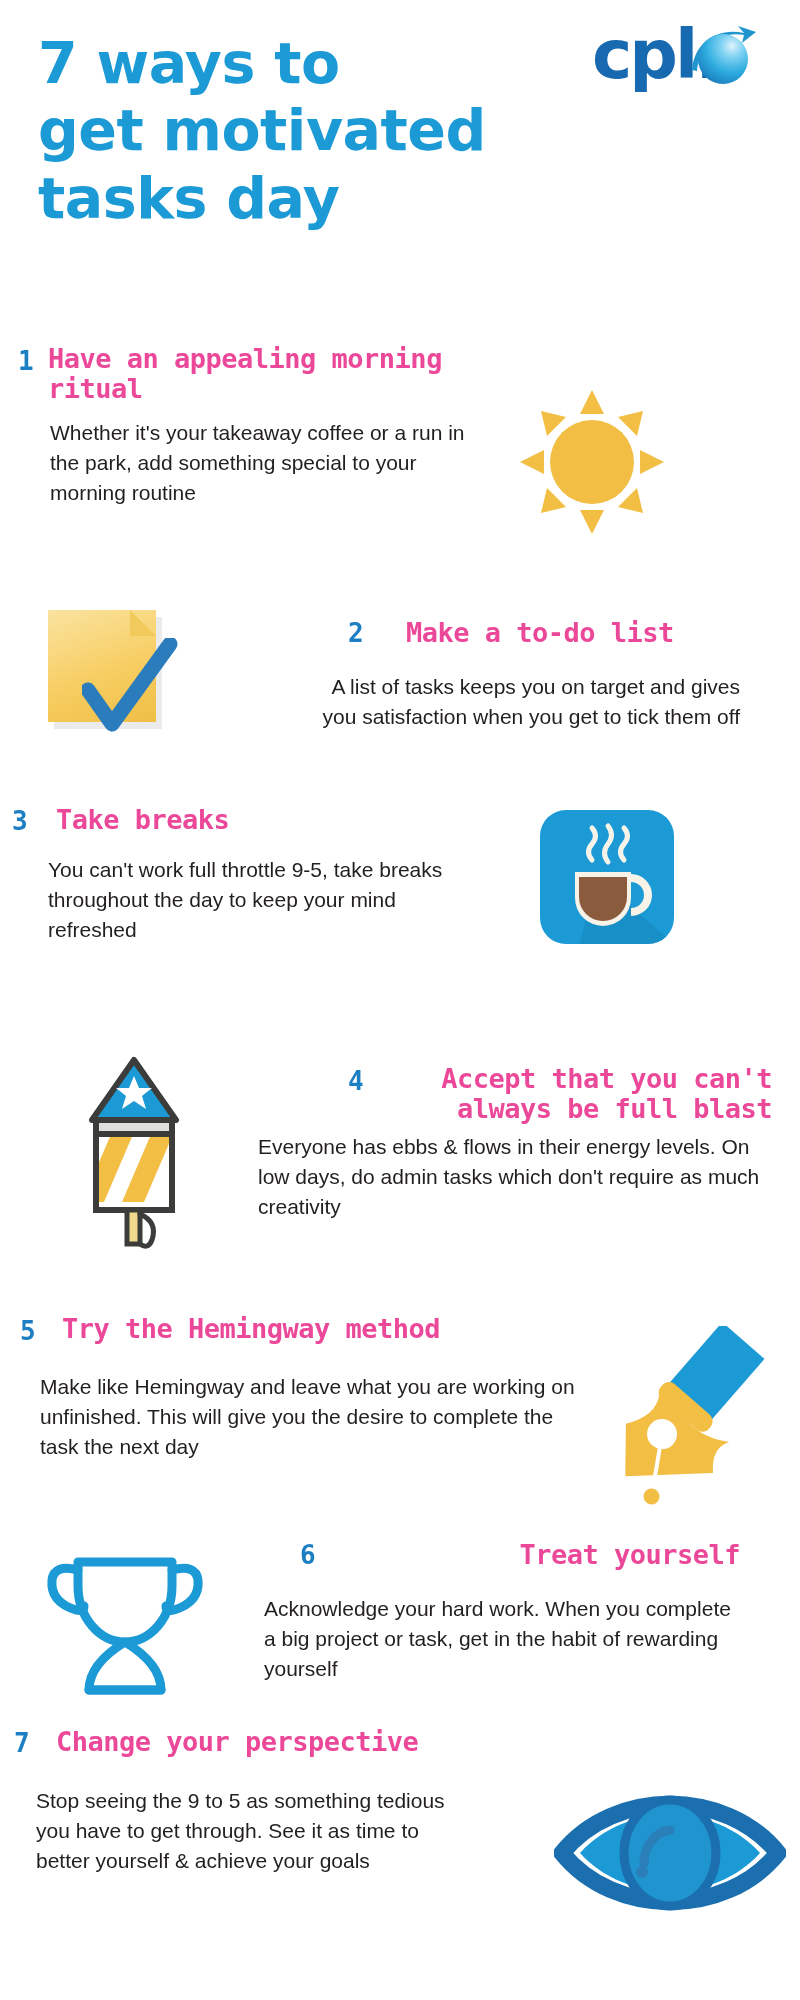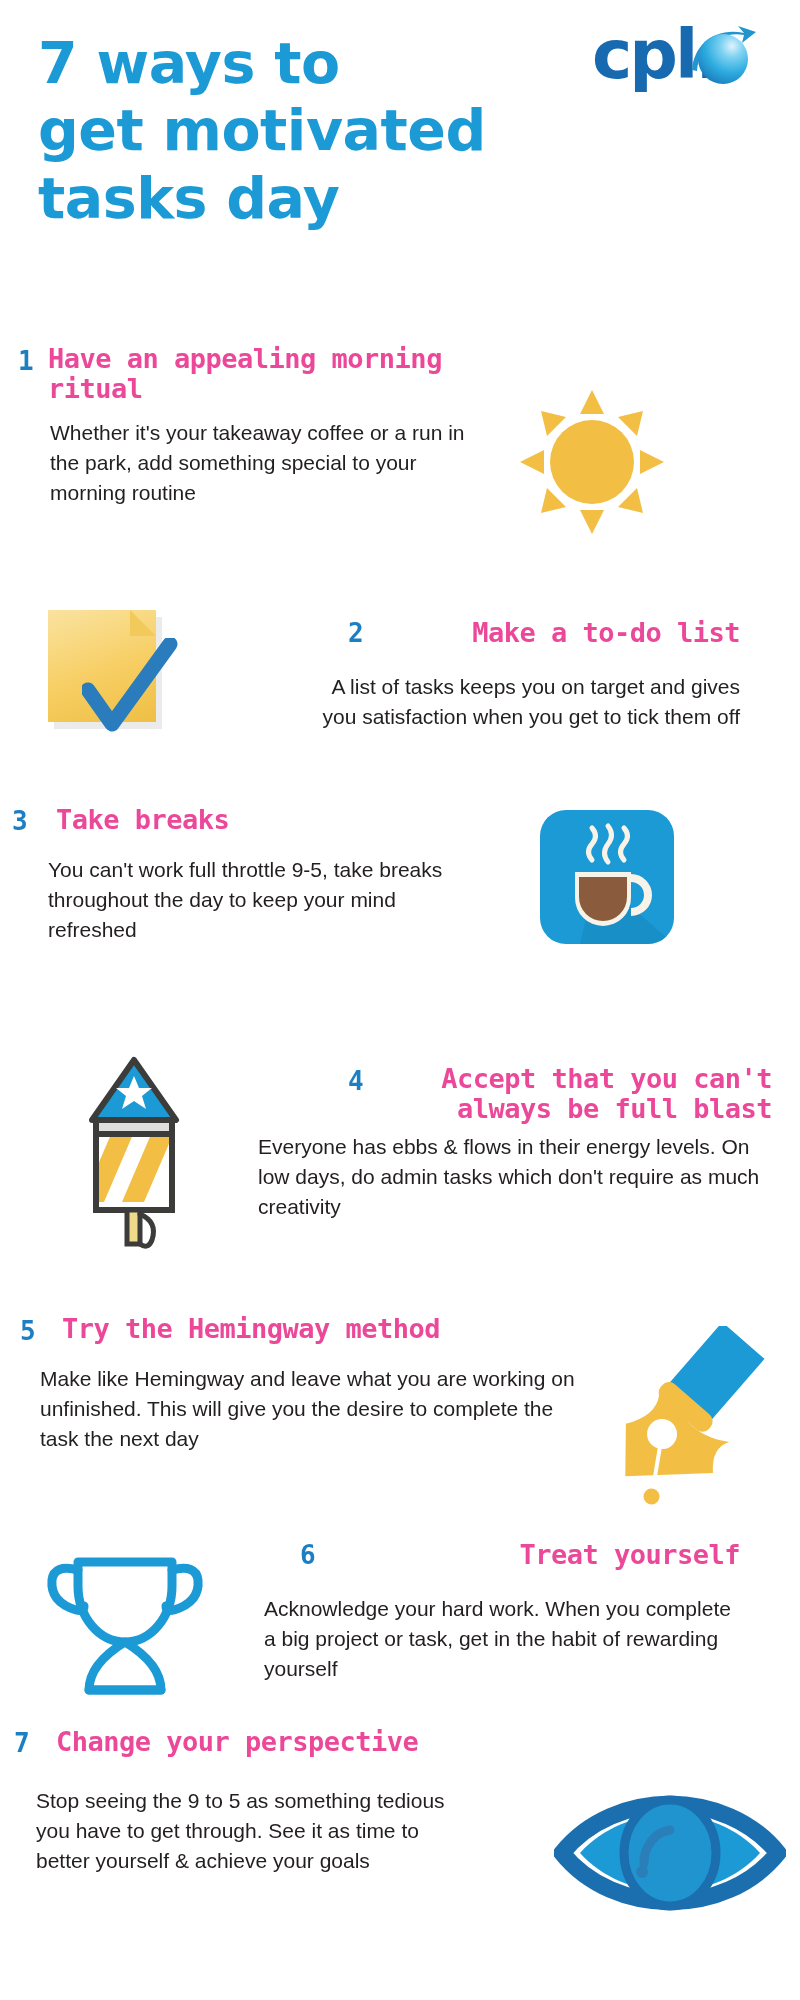--- a/index.html
+++ b/index.html
@@ -172,21 +172,21 @@
       <div class="note-shadow"></div>
       <div class="note-body">
           <div class="note-fold"></div>
         </div>
       <svg style="position:absolute; left:34px; top:28px;" width="96" height="98" viewBox="0 0 96 98">
         <path d="M6 52 L30 86 L88 6" stroke="#2A7CBC" stroke-width="15" fill="none" stroke-linecap="round" stroke-linejoin="round"></path>
       </svg>
     </div>
 
     <div class="num" style="left:348px; top:10px;">2</div>
-    <div class="head" style="left:406px; top:8px; width:334px; text-align:right;">Make a to-do list</div>
+    <div class="head" style="left:406px; top:8px; width:334px; text-align:left;">Make a to-do list</div>
     <div class="body right" style="left:300px; top:62px; width:440px;">A list of tasks keeps you on target and gives you satisfaction when you get to tick them off</div>
   </div>
 
   <div class="section" style="top:800px; height:180px;">
     <div class="num" style="left:12px; top:8px;">3</div>
     <div class="head" style="left:56px; top:5px; width:400px;">Take breaks</div>
     <div class="body" style="left:48px; top:55px; width:440px;">You can't work full throttle 9-5, take breaks throughout the day to keep your mind refreshed</div>
 
     <div class="icon" style="left:540px; top:10px; width:134px; height:134px;">
       <div class="coffee-tile" style="width:134px; height:134px; border-radius:26px;">
@@ -224,21 +224,21 @@
     </svg>
 
     <div class="num" style="left:348px; top:28px;">4</div>
     <div class="head" style="left:390px; top:24px; width:382px; text-align:right;">Accept that you can't always be full blast</div>
     <div class="body" style="left:258px; top:92px; width:516px;">Everyone has ebbs &amp; flows in their energy levels. On low days, do admin tasks which don't require as much creativity</div>
   </div>
 
   <div class="section" style="top:1300px; height:210px;">
     <div class="num" style="left:20px; top:18px;">5</div>
     <div class="head" style="left:62px; top:14px; width:460px;">Try the Hemingway method</div>
-    <div class="body" style="left:40px; top:64px; width:540px;">Make like Hemingway and leave what you are working on unfinished. This will give you the desire to complete the task the next day</div>
+    <div class="body" style="left:40px; top:72px; width:540px;">Make like Hemingway and leave what you are working on unfinished. This will give you the desire to complete the task the next day</div>
 
     <svg class="icon" style="left:592px; top:26px;" width="190" height="180" viewBox="0 0 190 180">
       <g transform="rotate(41 95 90)">
         <rect x="60" y="-4" width="56" height="84" fill="#1C9AD6"></rect>
         <rect x="56" y="74" width="64" height="20" rx="9" fill="#F2BE44"></rect>
         <path d="M60 92 q12 18 -6 44 L88 176 L152 116 q-18 -18 -8 -34 q-22 14 -42 12 q-20 -2 -42 -2 Z" fill="#F2BE44"></path>
         <circle cx="88" cy="120" r="15" fill="#ffffff"></circle>
         <path d="M88 120 L120 172" stroke="#ffffff" stroke-width="4"></path>
         <circle cx="121" cy="174" r="8" fill="#F2BE44"></circle>
       </g>

